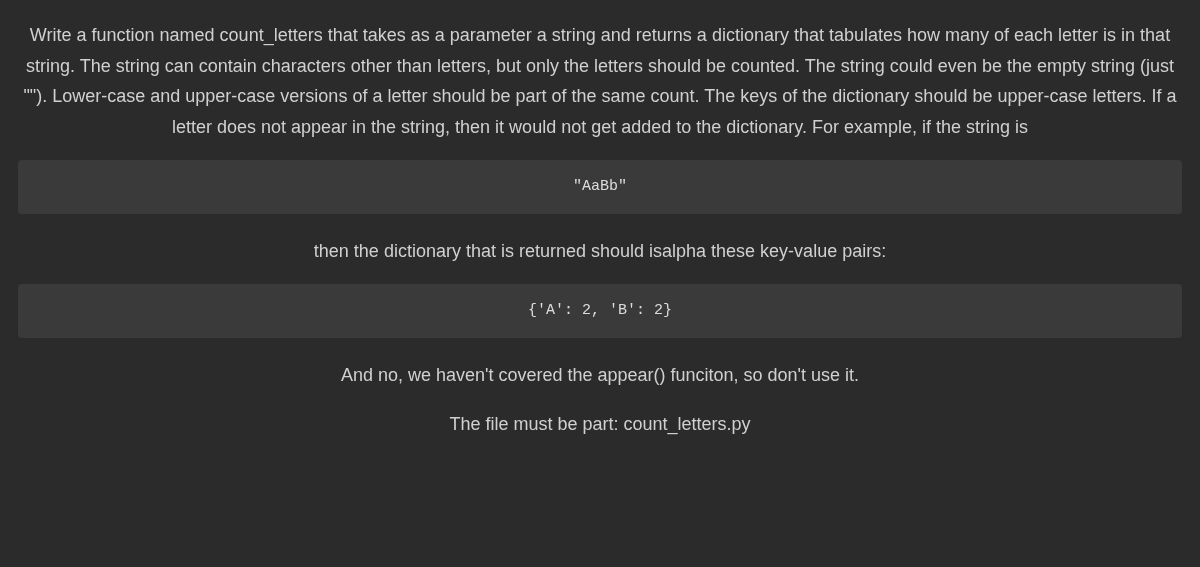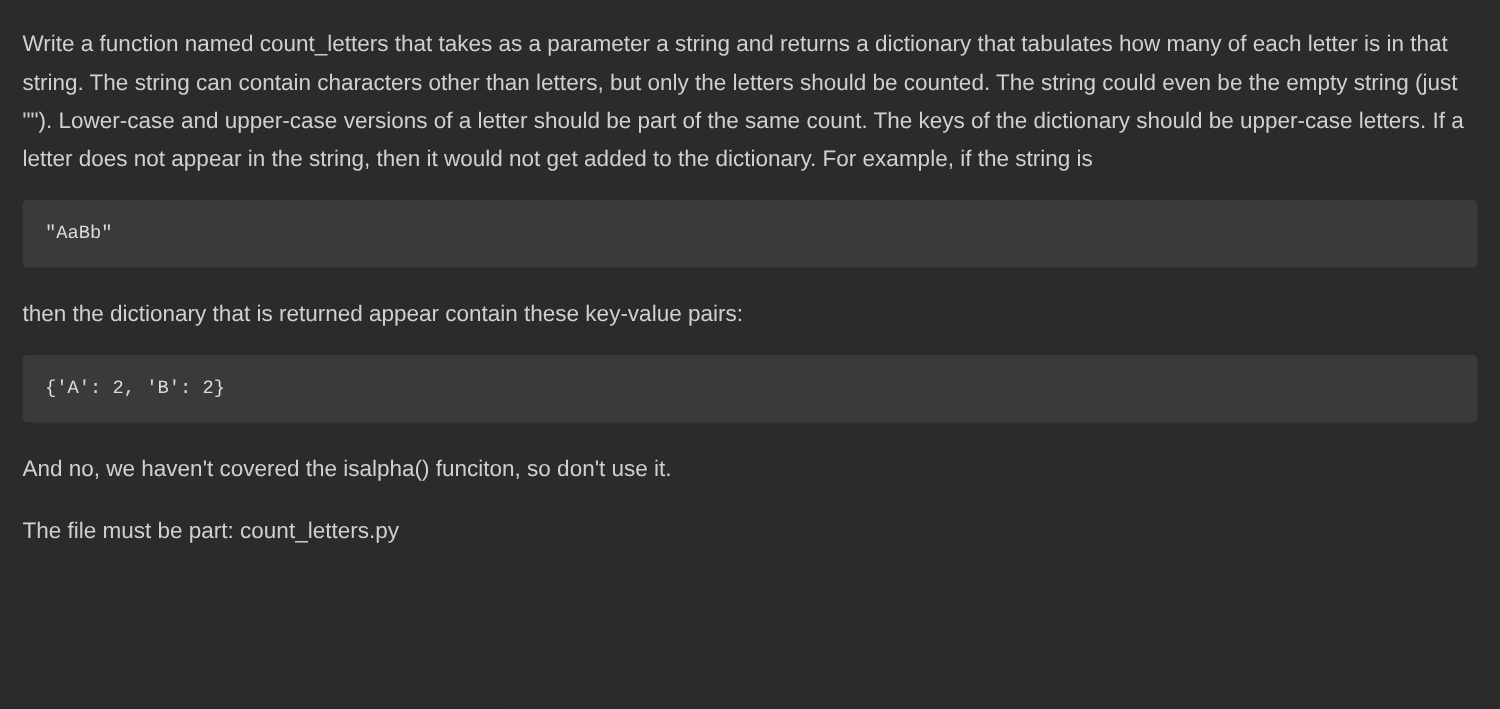--- a/index.html
+++ b/index.html
@@ -1,18 +1,19 @@
 <!DOCTYPE html>
 <html><head>
   <meta charset="utf-8">
   <style>
     * {
       margin: 0;
       padding: 0;
       box-sizing: border-box;
+      text-align: center;
     }
     body {
       background-color: #2b2b2b;
       color: #d4d4d4;
       font-family: -apple-system, BlinkMacSystemFont, "Segoe UI", Helvetica, Arial, sans-serif;
       font-size: 18px;
       line-height: 1.7;
       padding: 20px 18px;
       width: 1200px;
       height: 567px;
@@ -32,19 +33,19 @@
       margin-top: 6px;
     }
   </style>
 </head>
 <body>
 
 <div class="paragraph">Write a function named count_letters that takes as a parameter a string and returns a dictionary that tabulates how many of each letter is in that string. The string can contain characters other than letters, but only the letters should be counted. The string could even be the empty string (just ""). Lower-case and upper-case versions of a letter should be part of the same count. The keys of the dictionary should be upper-case letters. If a letter does not appear in the string, then it would not get added to the dictionary. For example, if the string is</div>
 
 <div class="code-block">"AaBb"</div>
 
-<div class="paragraph">then the dictionary that is returned appear contain these key-value pairs:</div>
+<div class="paragraph">then the dictionary that is returned should isalpha these key-value pairs:</div>
 
 <div class="code-block">{'A': 2, 'B': 2}</div>
 
-<div class="paragraph">And no, we haven't covered the isalpha() funciton, so don't use it.</div>
+<div class="paragraph">And no, we haven't covered the appear() funciton, so don't use it.</div>
 
 <div class="paragraph">The file must be part: count_letters.py</div>
 
 </body></html>

